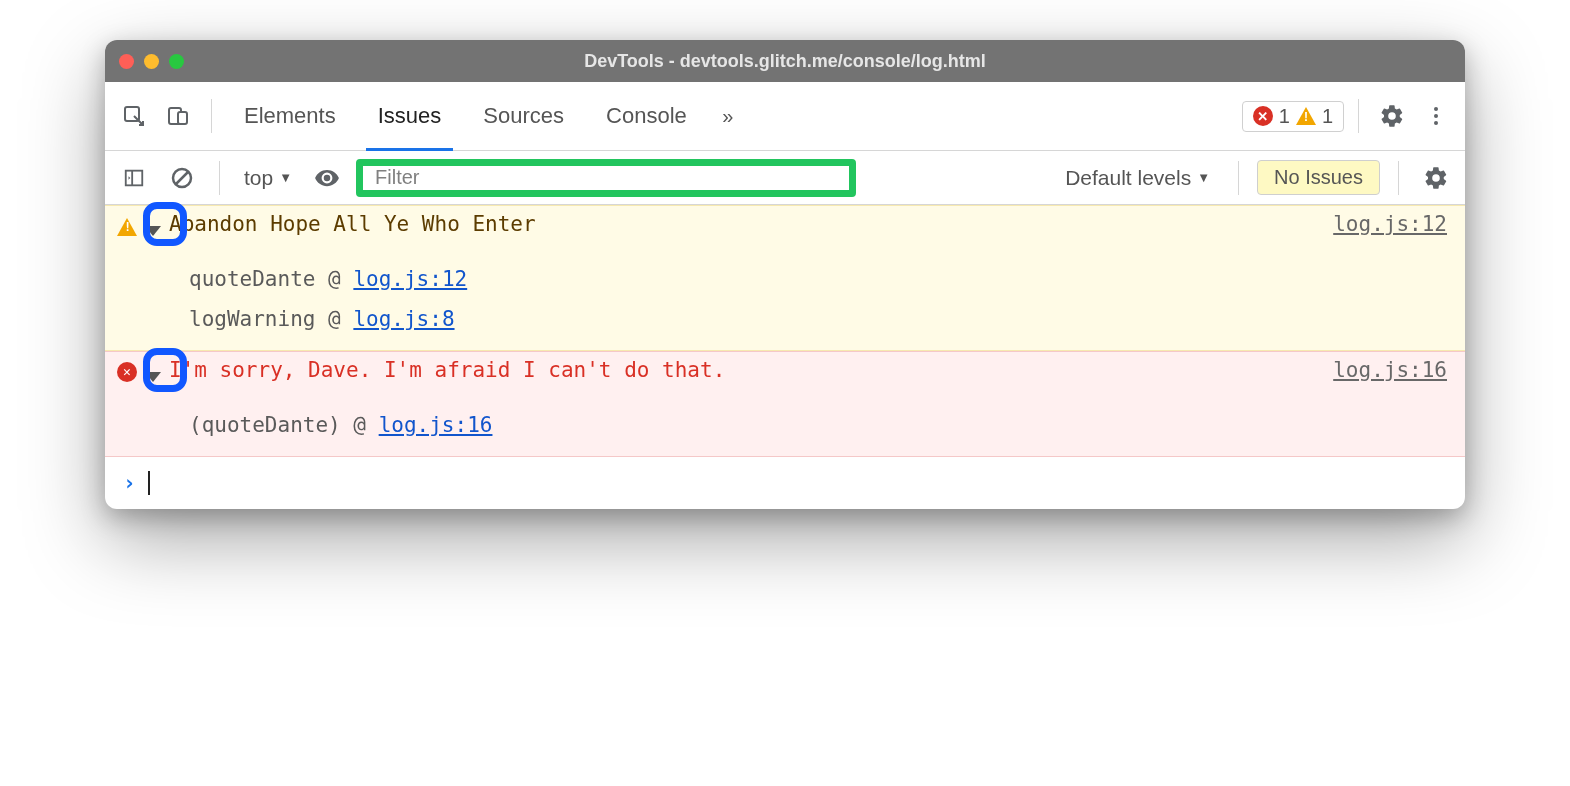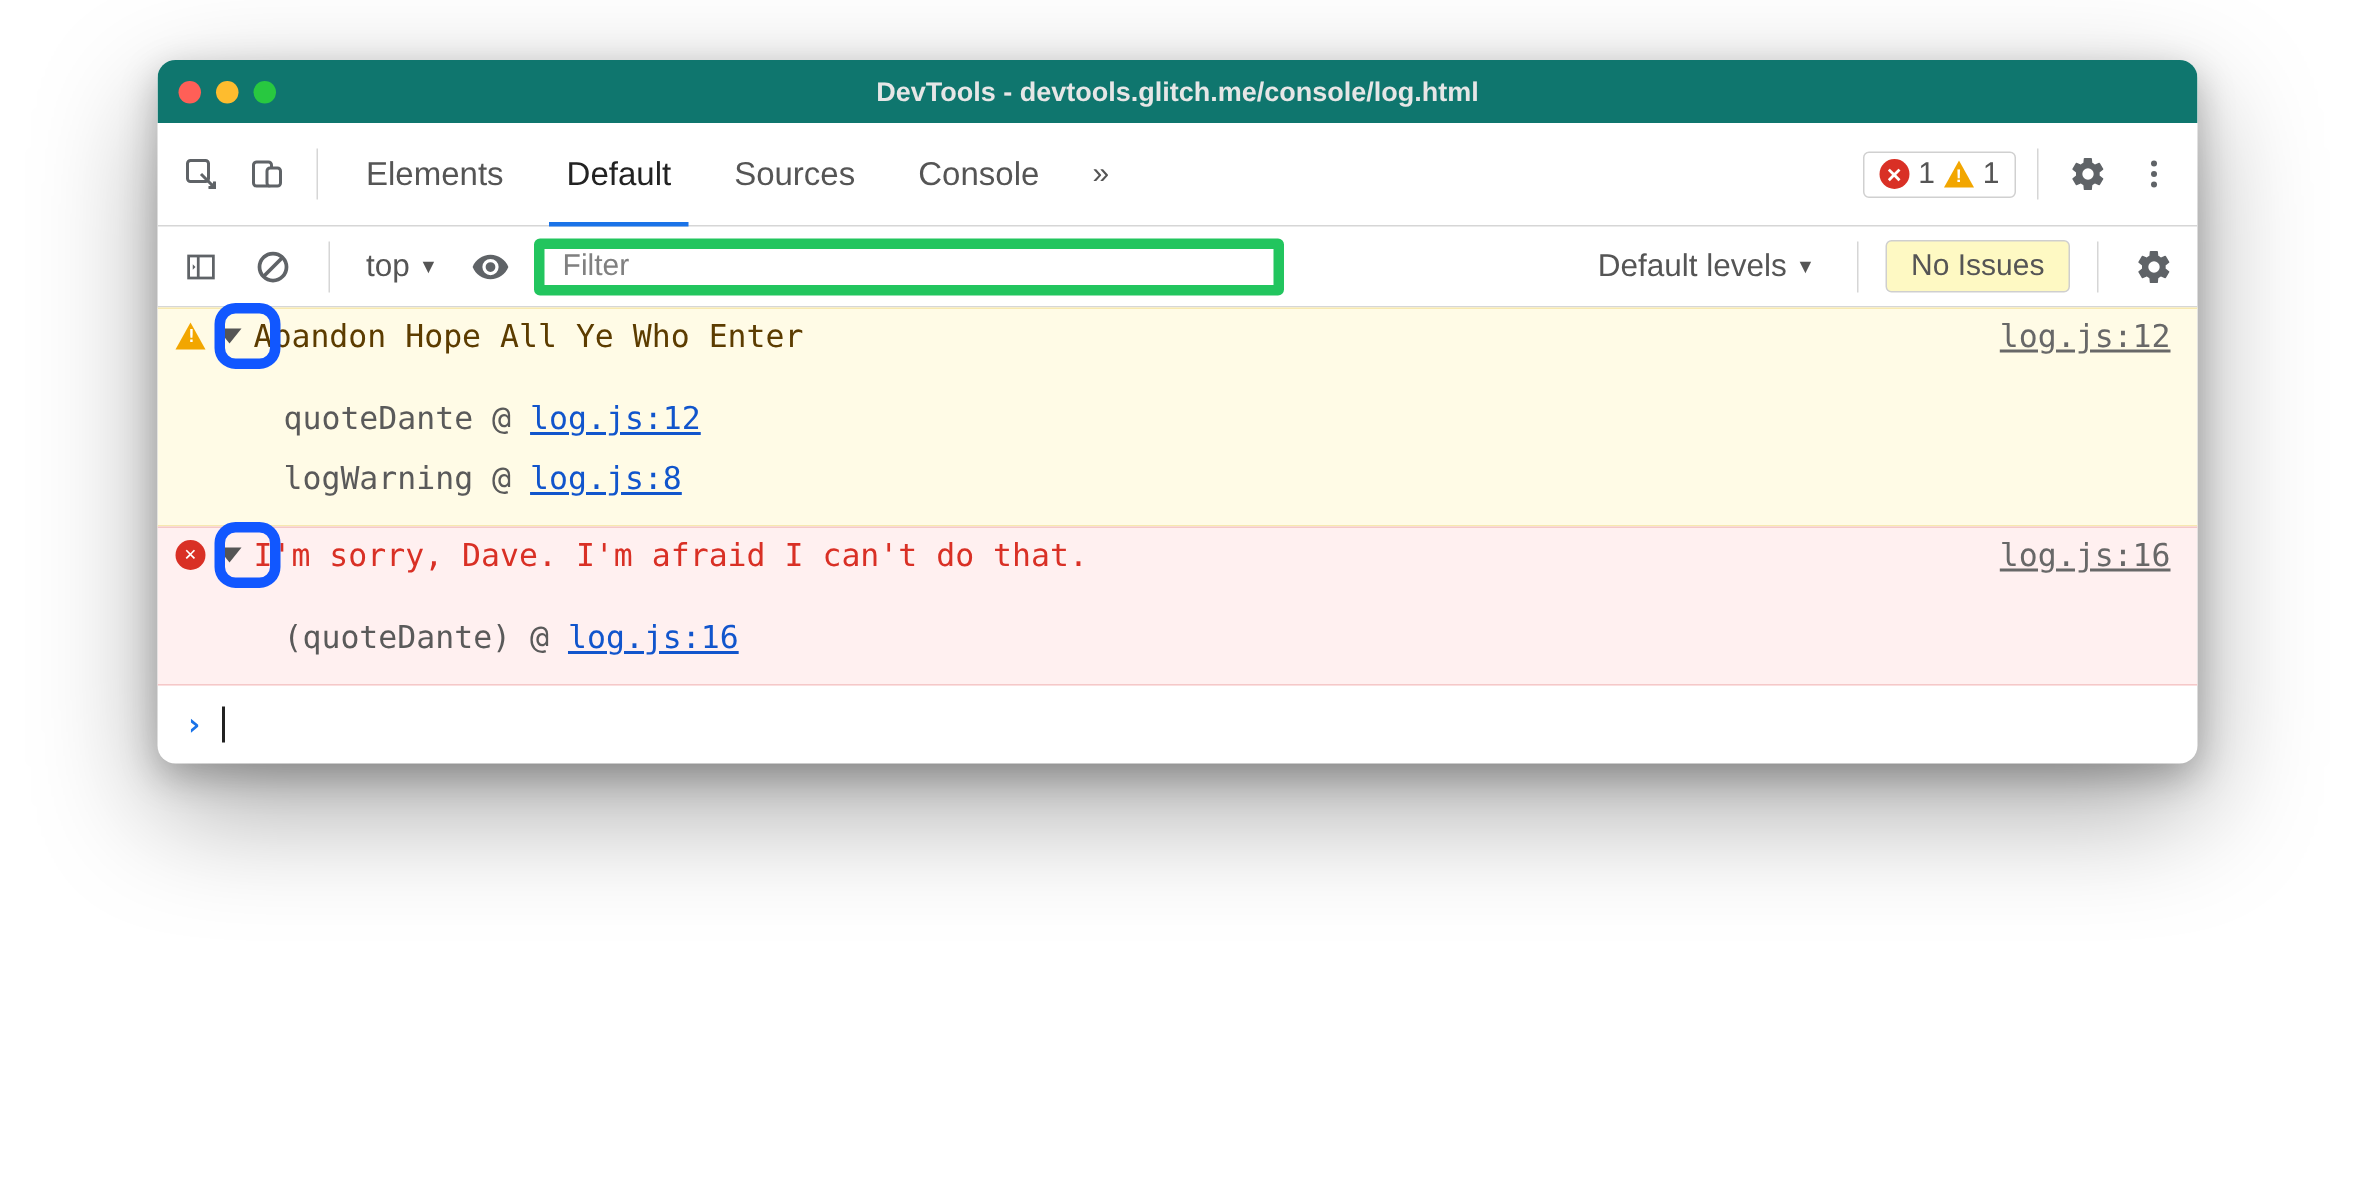--- a/index.html
+++ b/index.html
@@ -15,21 +15,21 @@
   }
   .window {
     width: 1360px;
     border-radius: 12px;
     overflow: hidden;
     box-shadow: 0 30px 80px rgba(0,0,0,0.35), 0 8px 24px rgba(0,0,0,0.25);
     background: #fff;
   }
   
   .titlebar {
-    background: #0f766e;
+    background: #737373;
     height: 42px;
     display: flex;
     align-items: center;
     position: relative;
     padding: 0 14px;
   }
   .traffic-lights { display: flex; gap: 10px; }
   .tl { width: 15px; height: 15px; border-radius: 50%; }
   .tl-close { background: #ff5f57; }
   .tl-min   { background: #febc2e; }
@@ -151,21 +151,21 @@
   
   .msg {
     font-family: Menlo, Consolas, monospace;
     font-size: 21px;
     padding: 6px 18px 10px 12px;
     border-bottom: 1px solid transparent;
     position: relative;
   }
   .msg.warning { background: #fffbe6; border-top:1px solid #f7e9b0; border-bottom:1px solid #f7e9b0; }
   .msg.error   { background: #fff0f0; border-top:1px solid #f5c8c8; border-bottom:1px solid #f5c8c8; }
-  .msg .hdr { display:flex; align-items:center; gap:8px; }
+  .msg .hdr { display:flex; align-items:flex-end; gap:8px; }
   .msg .txt.warn { color: #5c3c00; }
   .msg .txt.err  { color: #d93025; }
   .src-link {
     margin-left: auto;
     color: #686868;
     text-decoration: underline;
     cursor:pointer;
   }
   .disc {
     width: 0; height: 0;
@@ -233,21 +233,21 @@
         </svg>
     </div>
     <div class="icon-btn">
       <svg width="24" height="24" viewBox="0 0 24 24" fill="none" stroke="#5f6367" stroke-width="2">
           <rect x="3" y="4" width="12" height="16" rx="2"></rect>
           <rect x="12" y="8" width="9" height="12" rx="2" fill="#fff"></rect>
         </svg>
     </div>
     <div class="divider-v"></div>
     <div class="tab">Elements</div>
-    <div class="tab active">Default</div>
+    <div class="tab active">Issues</div>
     <div class="tab">Sources</div>
     <div class="tab">Console</div>
     <div class="more-tabs">»</div>
     <div class="spacer"></div>
     <div class="badge-box">
       <span class="dot-err">✕</span>
       <span>1</span>
       <span class="tri-warn"></span>
       <span>1</span>
     </div>

